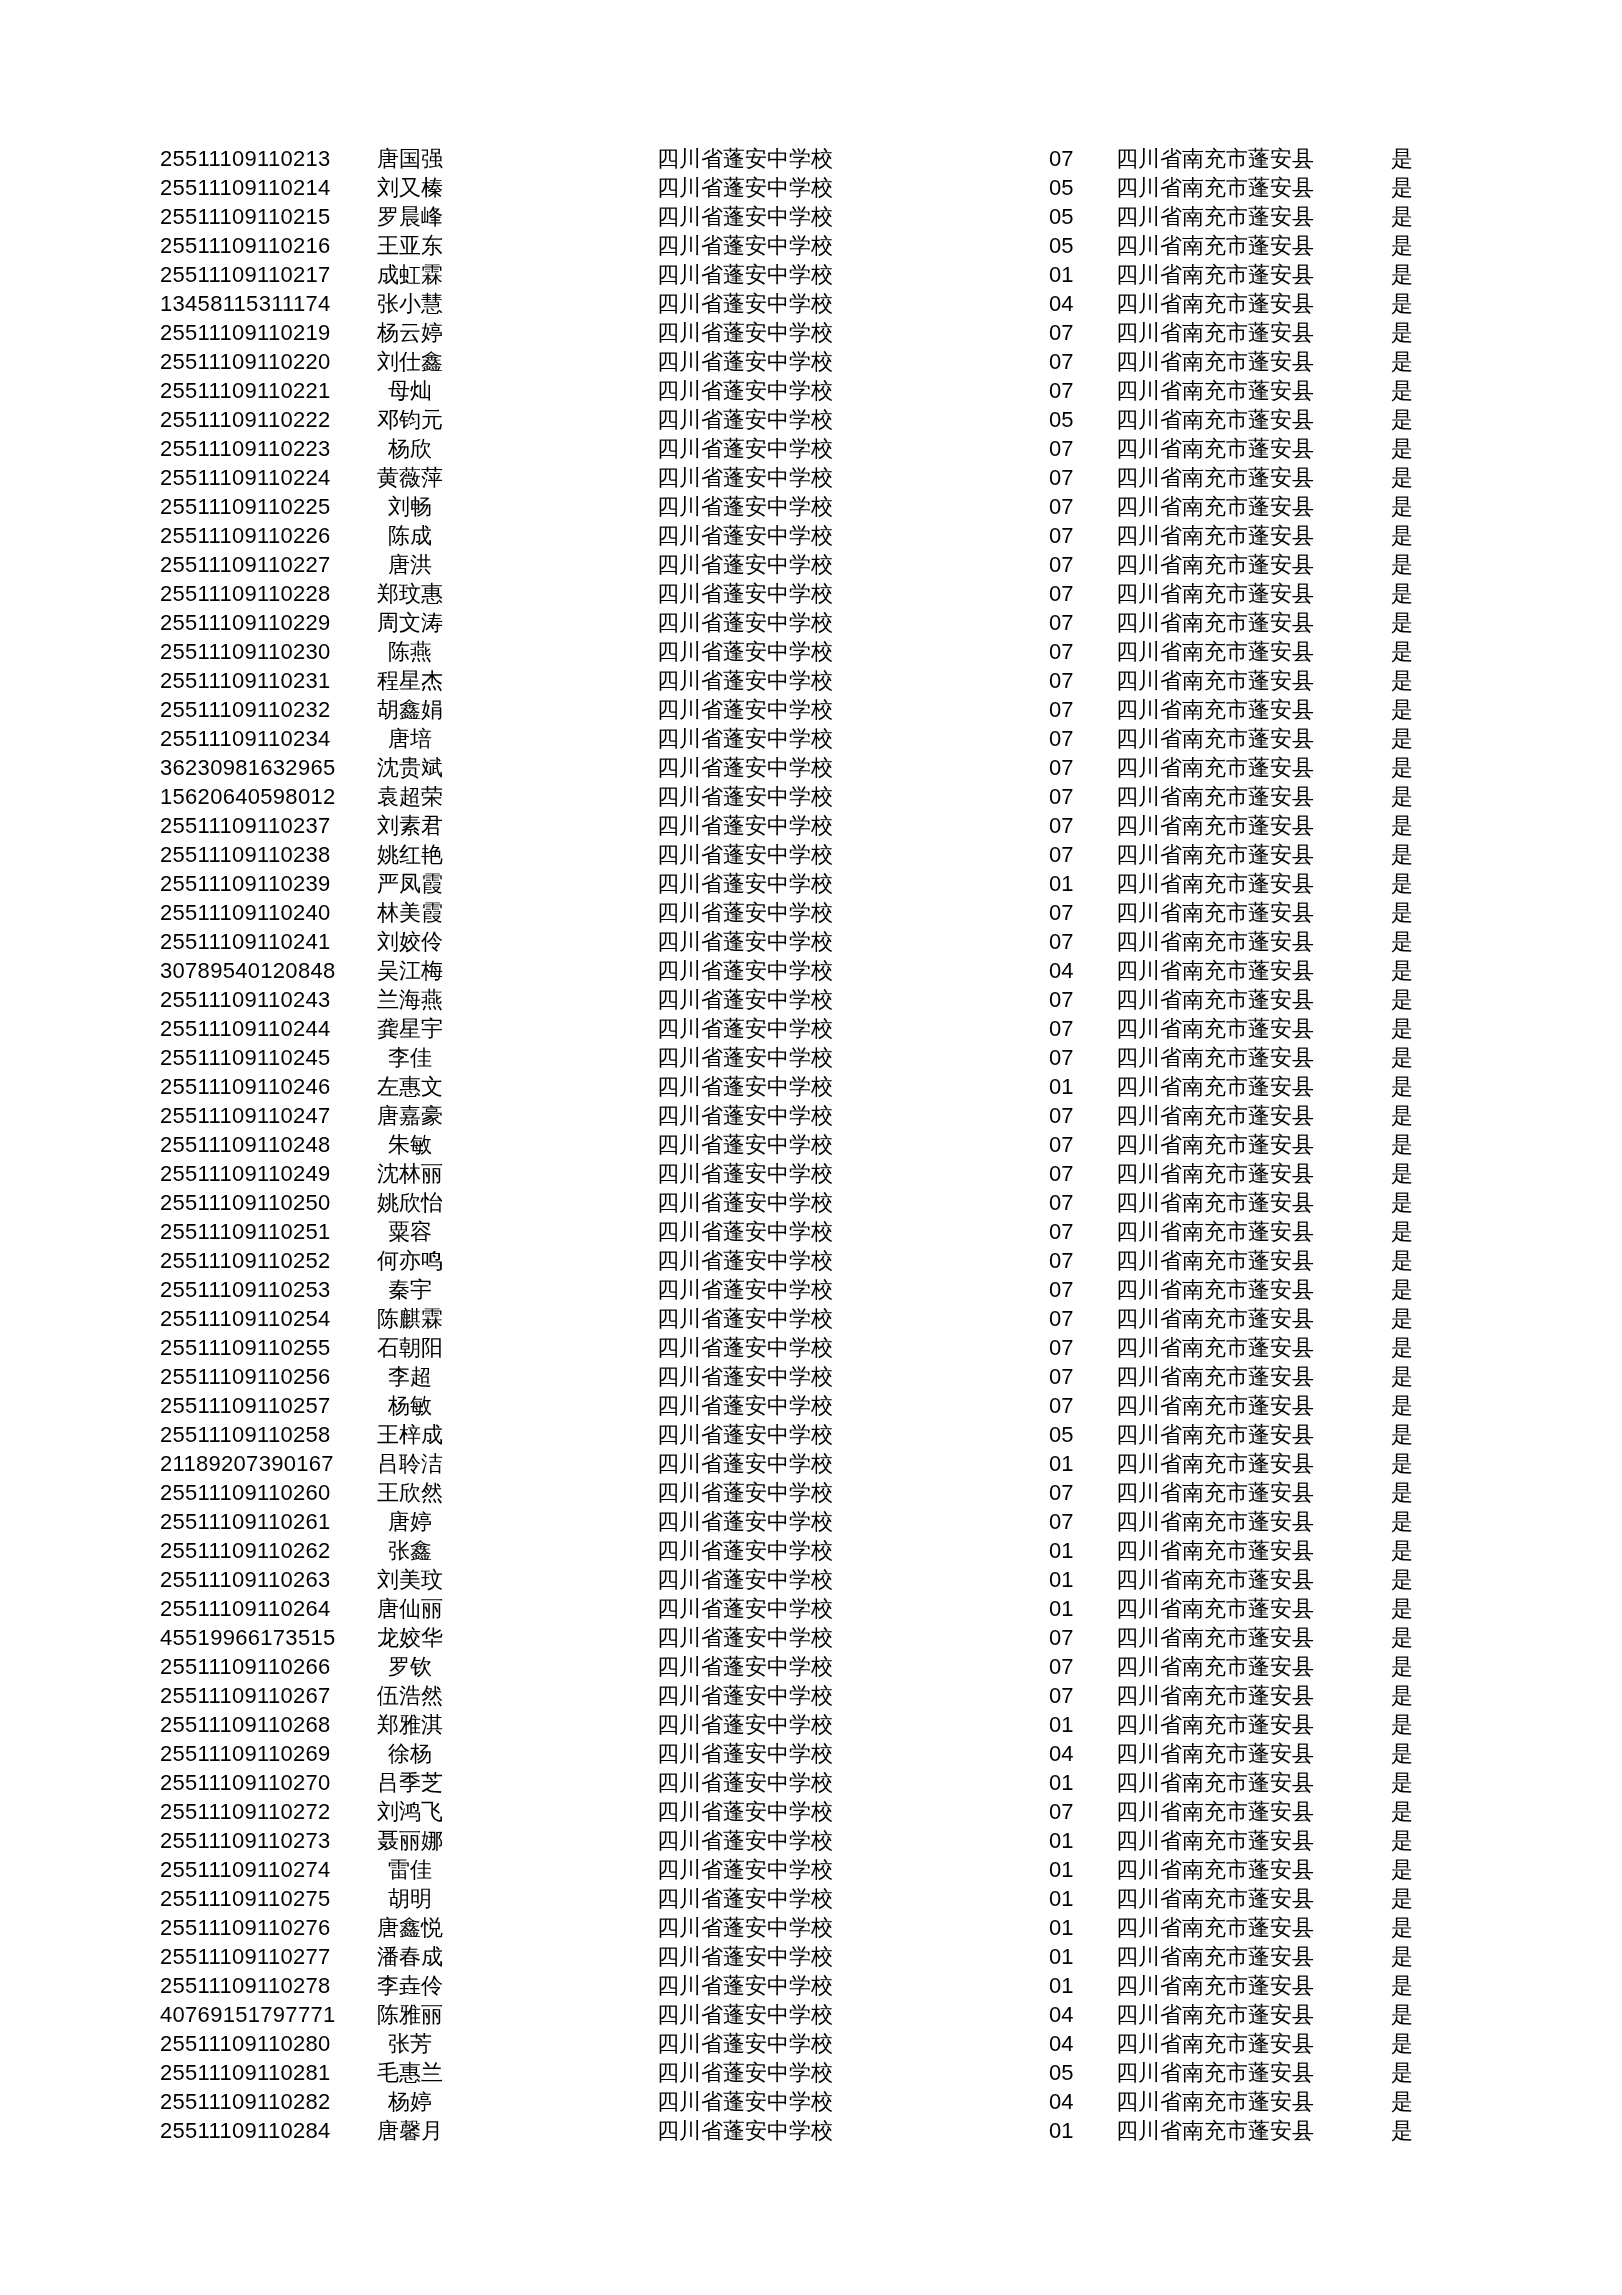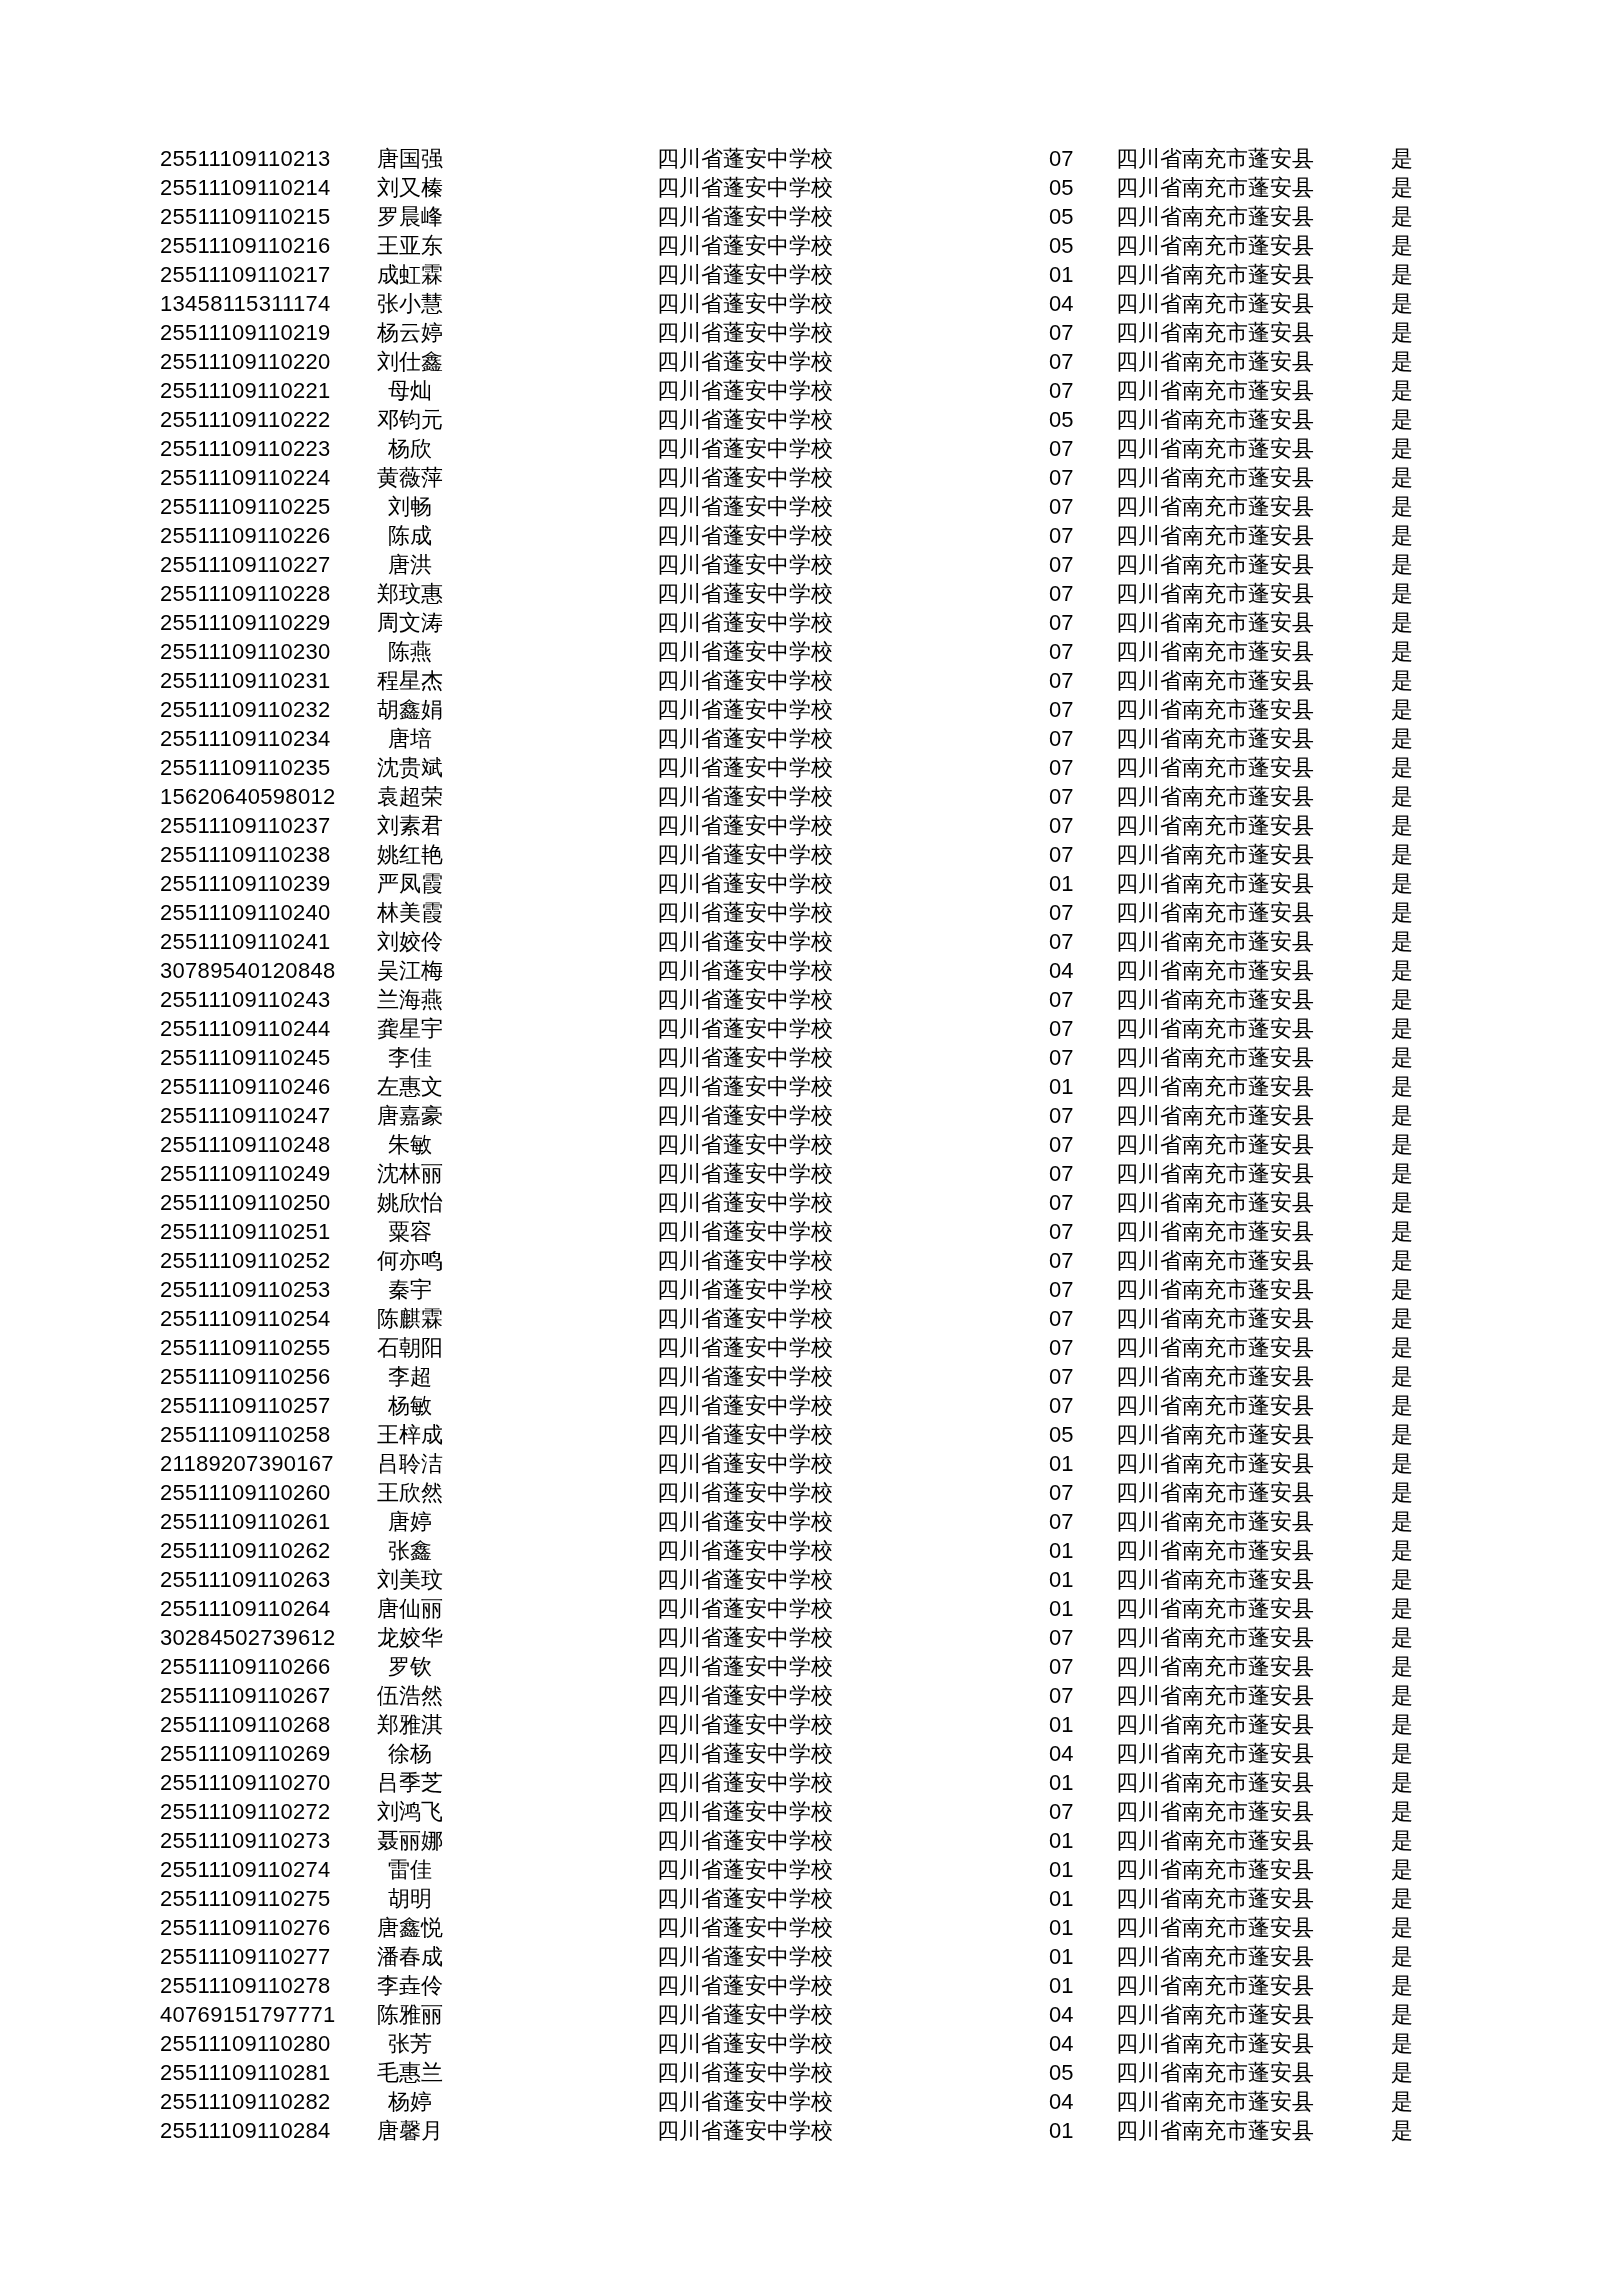--- a/index.html
+++ b/index.html
@@ -216,21 +216,21 @@
       </div>
       <div class="row">
         <div class="cell cell-id">25511109110234</div>
         <div class="cell cell-name">唐培</div>
         <div class="cell cell-school">四川省蓬安中学校</div>
         <div class="cell cell-code">07</div>
         <div class="cell cell-region">四川省南充市蓬安县</div>
         <div class="cell cell-confirm">是</div>
       </div>
       <div class="row">
-        <div class="cell cell-id">25511109110235</div>
+        <div class="cell cell-id">36230981632965</div>
         <div class="cell cell-name">沈贵斌</div>
         <div class="cell cell-school">四川省蓬安中学校</div>
         <div class="cell cell-code">07</div>
         <div class="cell cell-region">四川省南充市蓬安县</div>
         <div class="cell cell-confirm">是</div>
       </div>
       <div class="row">
         <div class="cell cell-id">15620640598012</div>
         <div class="cell cell-name">袁超荣</div>
         <div class="cell cell-school">四川省蓬安中学校</div>
@@ -456,21 +456,21 @@
       </div>
       <div class="row">
         <div class="cell cell-id">25511109110264</div>
         <div class="cell cell-name">唐仙丽</div>
         <div class="cell cell-school">四川省蓬安中学校</div>
         <div class="cell cell-code">01</div>
         <div class="cell cell-region">四川省南充市蓬安县</div>
         <div class="cell cell-confirm">是</div>
       </div>
       <div class="row">
-        <div class="cell cell-id">30284502739612</div>
+        <div class="cell cell-id">45519966173515</div>
         <div class="cell cell-name">龙姣华</div>
         <div class="cell cell-school">四川省蓬安中学校</div>
         <div class="cell cell-code">07</div>
         <div class="cell cell-region">四川省南充市蓬安县</div>
         <div class="cell cell-confirm">是</div>
       </div>
       <div class="row">
         <div class="cell cell-id">25511109110266</div>
         <div class="cell cell-name">罗钦</div>
         <div class="cell cell-school">四川省蓬安中学校</div>

